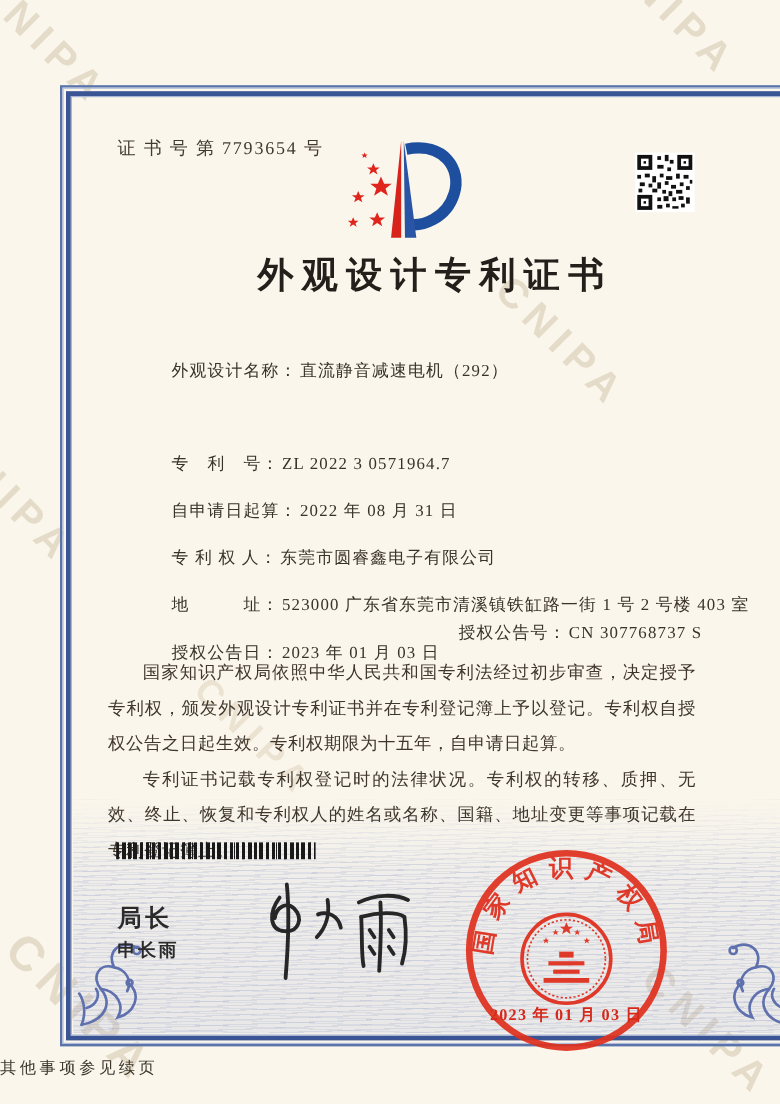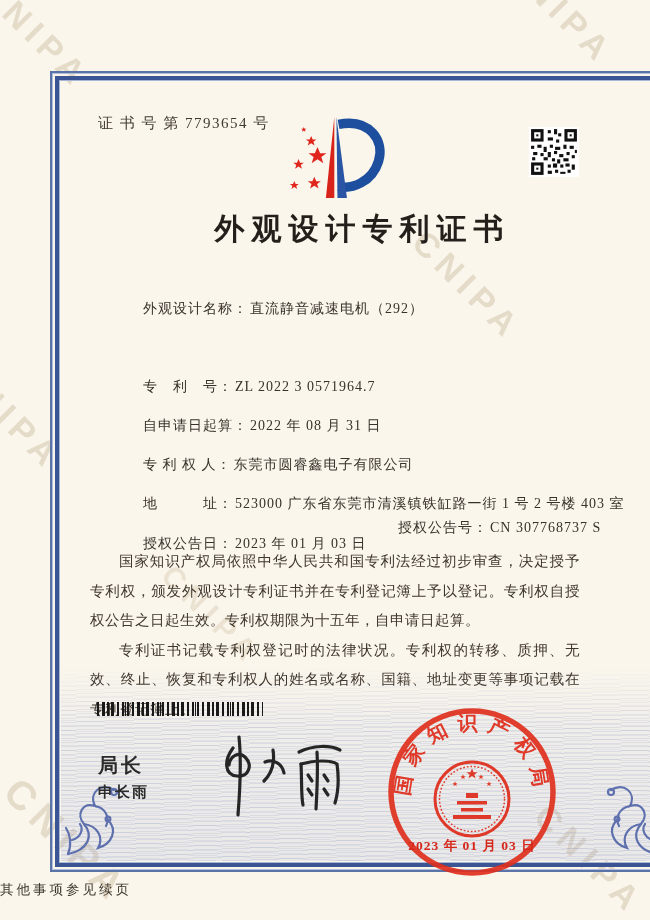--- a/index.html
+++ b/index.html
@@ -60,21 +60,21 @@
   .title{
     position:absolute;left:0;right:0;top:128px;text-align:center;
     font-size:30px;font-weight:700;letter-spacing:7px;color:#241f1a;z-index:3;
   }
   
   .field-row{
     position:absolute;left:38px;right:20px;height:22px;
     font-size:14px;letter-spacing:1px;color:#39322a;white-space:pre;z-index:3;
   }
   .field-row .lab{margin-right:2px;}
-  .grant-no-pair{position:absolute;left:300px;top:0;}
+  .grant-no-pair{position:absolute;left:284px;top:0;}
   
   .body-text{
     position:absolute;left:30px;top:466px;width:490px;z-index:3;
     font-size:14.5px;line-height:29.5px;letter-spacing:.5px;color:#3f362c;
     text-align:justify;
   }
   .body-text p{margin:0;text-indent:2em;}
   
   .barcode{
     position:absolute;left:37px;top:621px;width:166px;height:14px;z-index:3;

